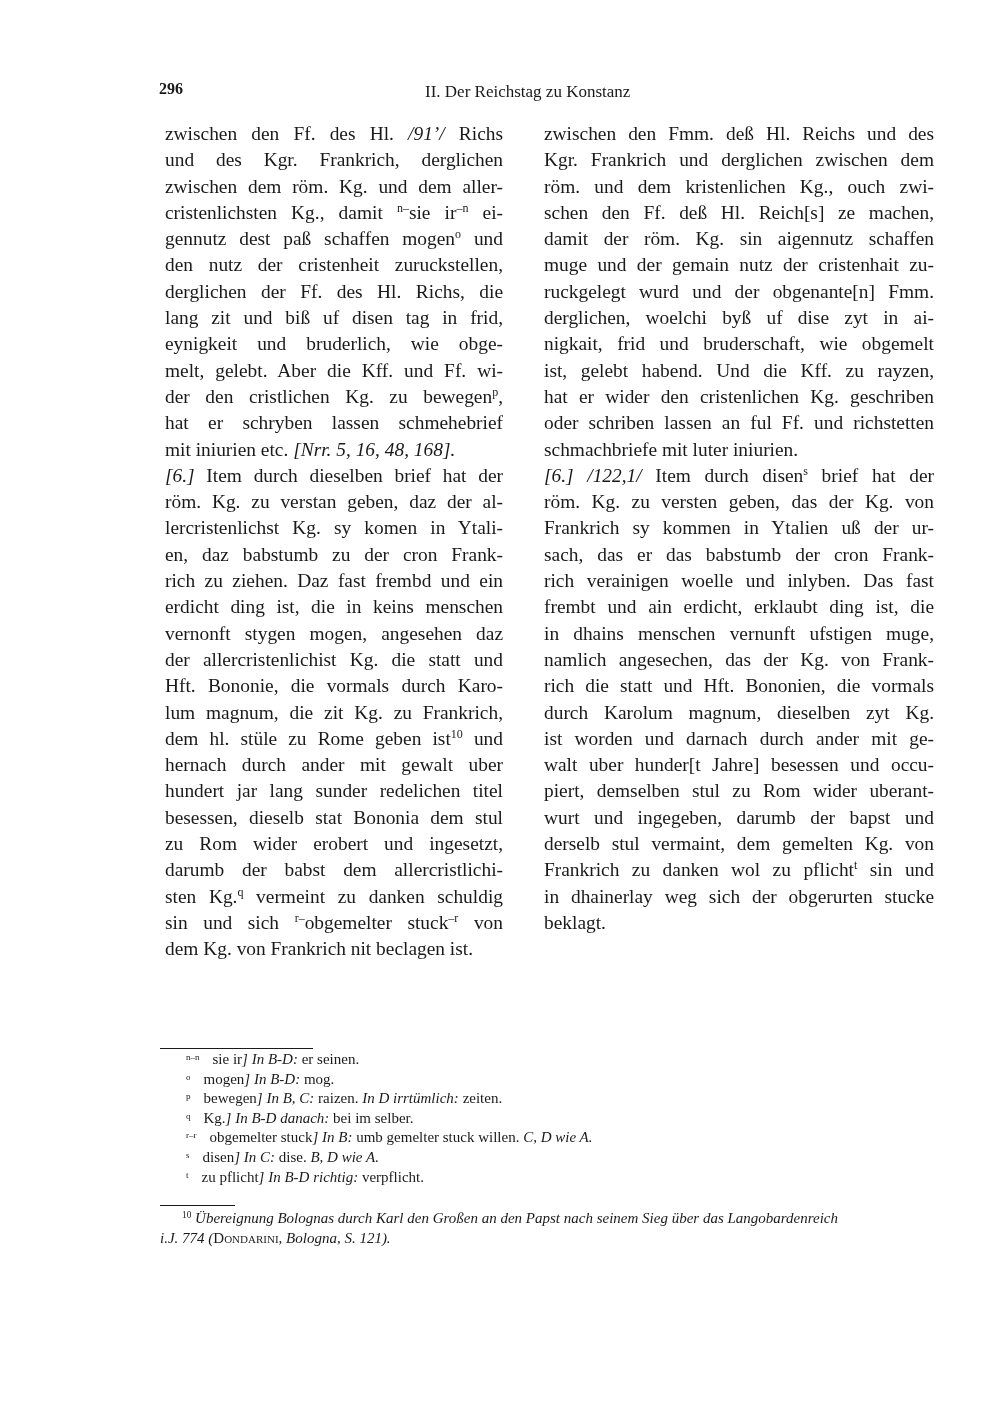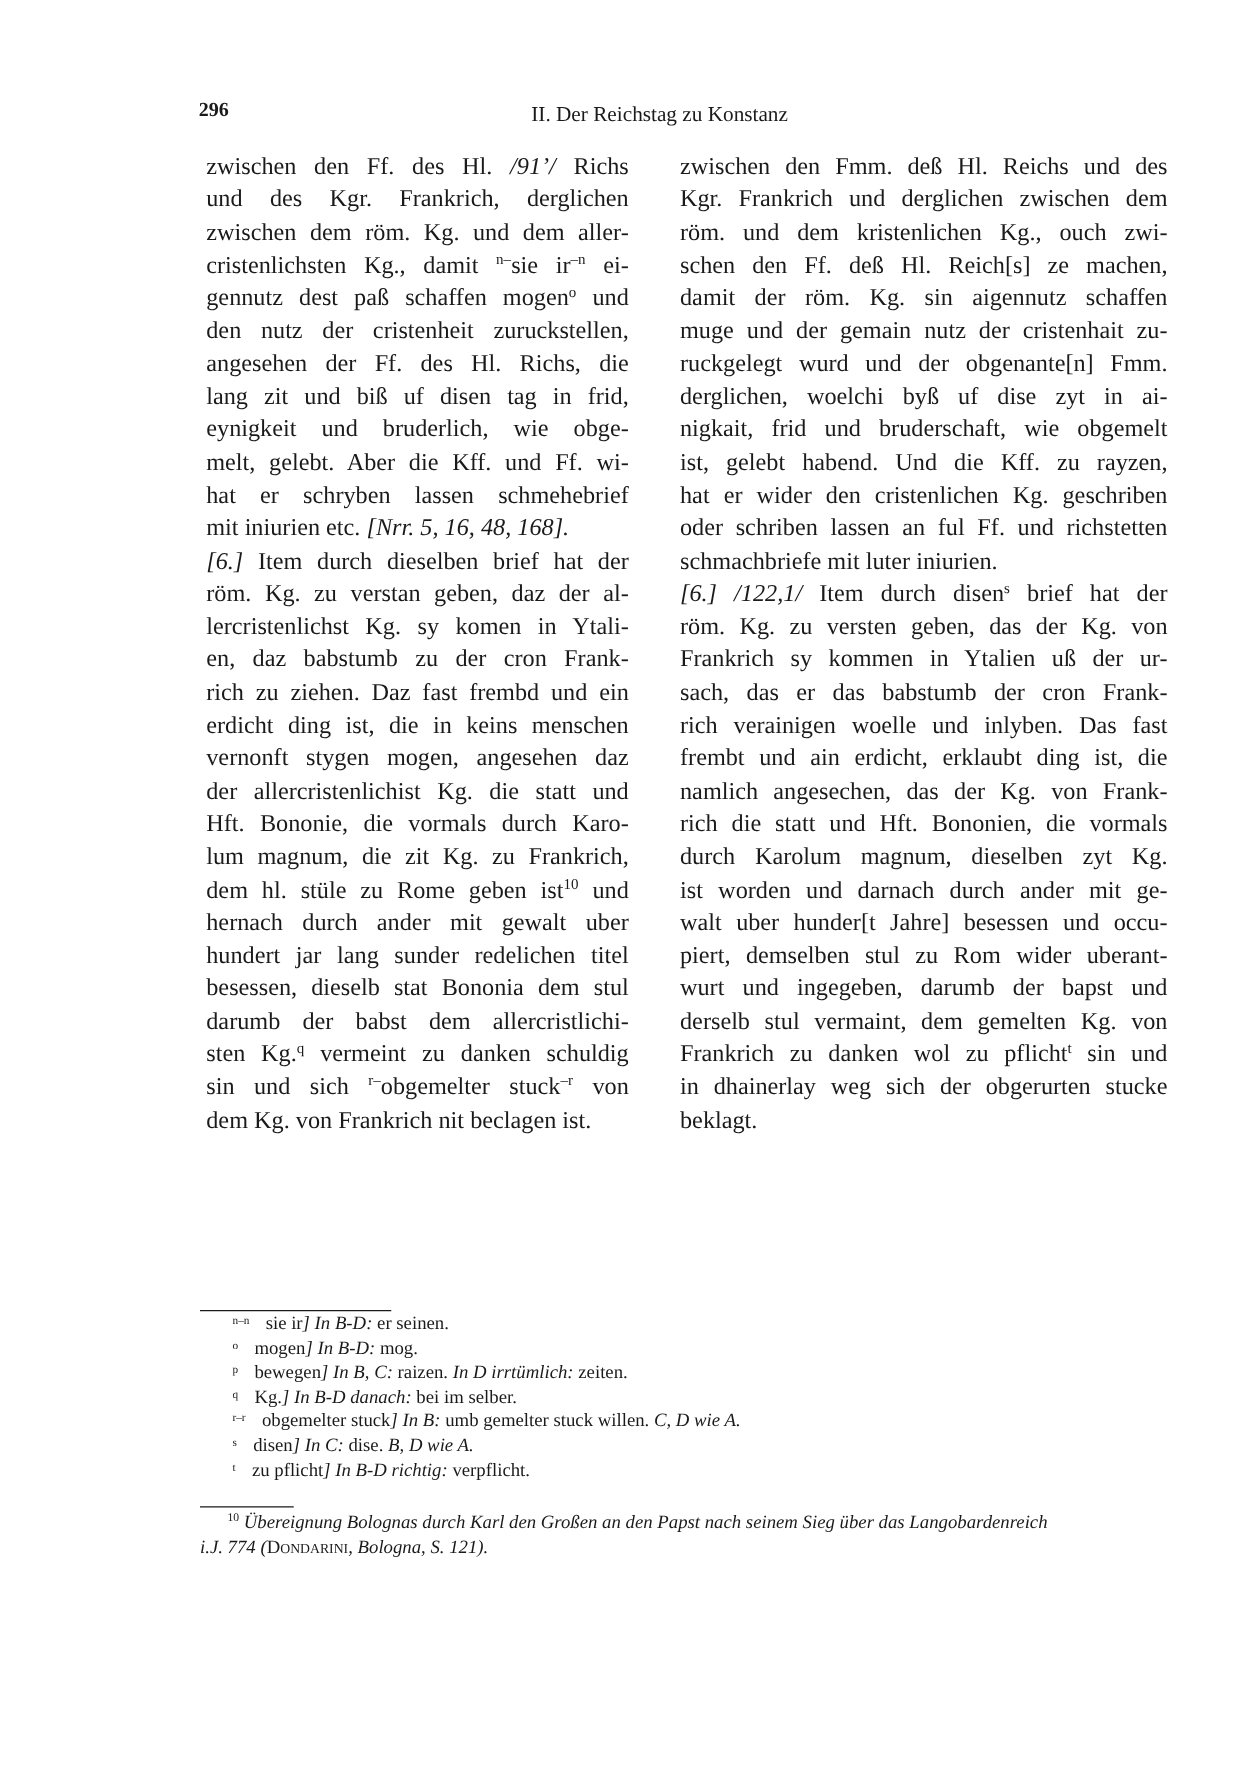--- a/index.html
+++ b/index.html
@@ -30,40 +30,42 @@
 <div class="page-number">296</div>
 <div class="running-head">II. Der Reichstag zu Konstanz</div>
 
 <div class="col col-left" id="col-left">
     <span class="line"><span>zwischen den Ff. des Hl. </span><span class="it">/91’/</span><span> Richs</span></span>
     <span class="line"><span>und des Kgr. Frankrich, derglichen</span></span>
     <span class="line"><span>zwischen dem röm. Kg. und dem aller-</span></span>
     <span class="line"><span>cristenlichsten Kg., damit </span><sup>n–</sup><span>sie ir</span><sup>–n</sup><span> ei-</span></span>
     <span class="line"><span>gennutz dest paß schaffen mogen</span><sup>o</sup><span> und</span></span>
     <span class="line"><span>den nutz der cristenheit zuruckstellen,</span></span>
-    <span class="line"><span>angesehen der Ff. des Hl. Richs, die</span></span>
+    <span class="line"><span>derglichen der Ff. des Hl. Richs, die</span></span>
     <span class="line"><span>lang zit und biß uf disen tag in frid,</span></span>
     <span class="line"><span>eynigkeit und bruderlich, wie obge-</span></span>
     <span class="line"><span>melt, gelebt. Aber die Kff. und Ff. wi-</span></span>
+    <span class="line"><span>der den cristlichen Kg. zu bewegen</span><sup>p</sup><span>,</span></span>
     <span class="line"><span>hat er schryben lassen schmehebrief</span></span>
     <span class="line last"><span>mit iniurien etc. </span><span class="it">[Nrr. 5, 16, 48, 168].</span></span>
     <span class="line"><span class="it">[6.]</span><span> Item durch dieselben brief hat der</span></span>
     <span class="line"><span>röm. Kg. zu verstan geben, daz der al-</span></span>
     <span class="line"><span>lercristenlichst Kg. sy komen in Ytali-</span></span>
     <span class="line"><span>en, daz babstumb zu der cron Frank-</span></span>
     <span class="line"><span>rich zu ziehen. Daz fast frembd und ein</span></span>
     <span class="line"><span>erdicht ding ist, die in keins menschen</span></span>
     <span class="line"><span>vernonft stygen mogen, angesehen daz</span></span>
     <span class="line"><span>der allercristenlichist Kg. die statt und</span></span>
     <span class="line"><span>Hft. Bononie, die vormals durch Karo-</span></span>
     <span class="line"><span>lum magnum, die zit Kg. zu Frankrich,</span></span>
     <span class="line"><span>dem hl. stüle zu Rome geben ist</span><sup>10</sup><span> und</span></span>
     <span class="line"><span>hernach durch ander mit gewalt uber</span></span>
     <span class="line"><span>hundert jar lang sunder redelichen titel</span></span>
     <span class="line"><span>besessen, dieselb stat Bononia dem stul</span></span>
+    <span class="line"><span>zu Rom wider erobert und ingesetzt,</span></span>
     <span class="line"><span>darumb der babst dem allercristlichi-</span></span>
     <span class="line"><span>sten Kg.</span><sup>q</sup><span> vermeint zu danken schuldig</span></span>
     <span class="line"><span>sin und sich </span><sup>r–</sup><span>obgemelter stuck</span><sup>–r</sup><span> von</span></span>
     <span class="line last"><span>dem Kg. von Frankrich nit beclagen ist.</span></span>
   </div>
 <div class="col col-right" id="col-right">
     <span class="line"><span>zwischen den Fmm. deß Hl. Reichs und des</span></span>
     <span class="line"><span>Kgr. Frankrich und derglichen zwischen dem</span></span>
     <span class="line"><span>röm. und dem kristenlichen Kg., ouch zwi-</span></span>
     <span class="line"><span>schen den Ff. deß Hl. Reich[s] ze machen,</span></span>
@@ -75,20 +77,21 @@
     <span class="line"><span>ist, gelebt habend. Und die Kff. zu rayzen,</span></span>
     <span class="line"><span>hat er wider den cristenlichen Kg. geschriben</span></span>
     <span class="line"><span>oder schriben lassen an ful Ff. und richstetten</span></span>
     <span class="line last"><span>schmachbriefe mit luter iniurien.</span></span>
     <span class="line"><span class="it">[6.] /122,1/</span><span> Item durch disen</span><sup>s</sup><span> brief hat der</span></span>
     <span class="line"><span>röm. Kg. zu versten geben, das der Kg. von</span></span>
     <span class="line"><span>Frankrich sy kommen in Ytalien uß der ur-</span></span>
     <span class="line"><span>sach, das er das babstumb der cron Frank-</span></span>
     <span class="line"><span>rich verainigen woelle und inlyben. Das fast</span></span>
     <span class="line"><span>frembt und ain erdicht, erklaubt ding ist, die</span></span>
+    <span class="line"><span>in dhains menschen vernunft ufstigen muge,</span></span>
     <span class="line"><span>namlich angesechen, das der Kg. von Frank-</span></span>
     <span class="line"><span>rich die statt und Hft. Bononien, die vormals</span></span>
     <span class="line"><span>durch Karolum magnum, dieselben zyt Kg.</span></span>
     <span class="line"><span>ist worden und darnach durch ander mit ge-</span></span>
     <span class="line"><span>walt uber hunder[t Jahre] besessen und occu-</span></span>
     <span class="line"><span>piert, demselben stul zu Rom wider uberant-</span></span>
     <span class="line"><span>wurt und ingegeben, darumb der bapst und</span></span>
     <span class="line"><span>derselb stul vermaint, dem gemelten Kg. von</span></span>
     <span class="line"><span>Frankrich zu danken wol zu pflicht</span><sup>t</sup><span> sin und</span></span>
     <span class="line"><span>in dhainerlay weg sich der obgerurten stucke</span></span>

